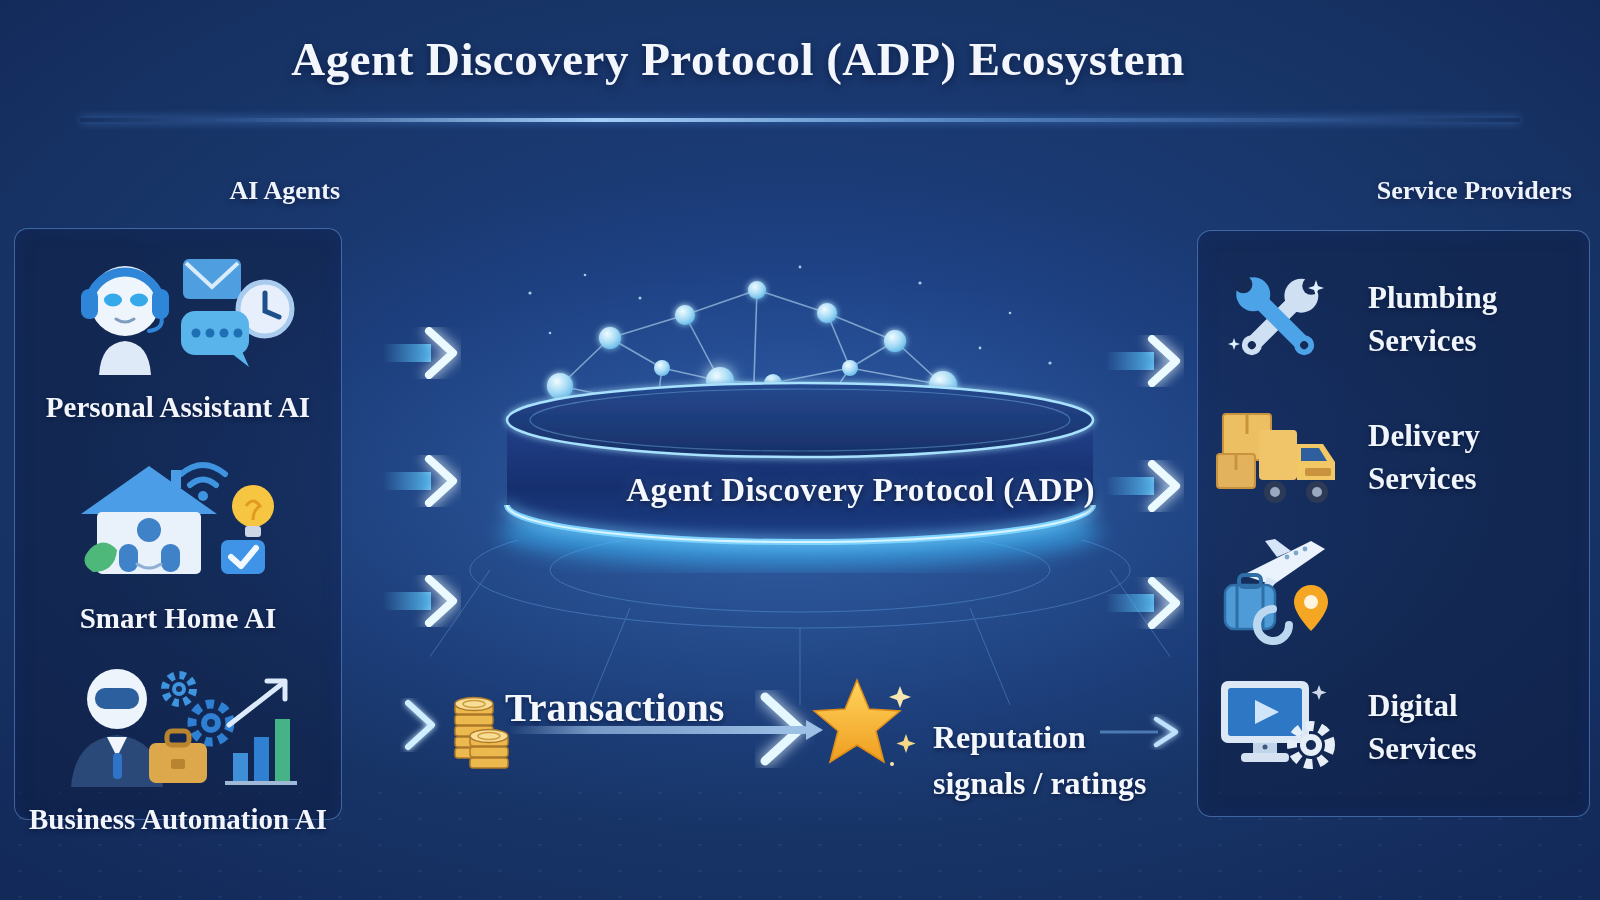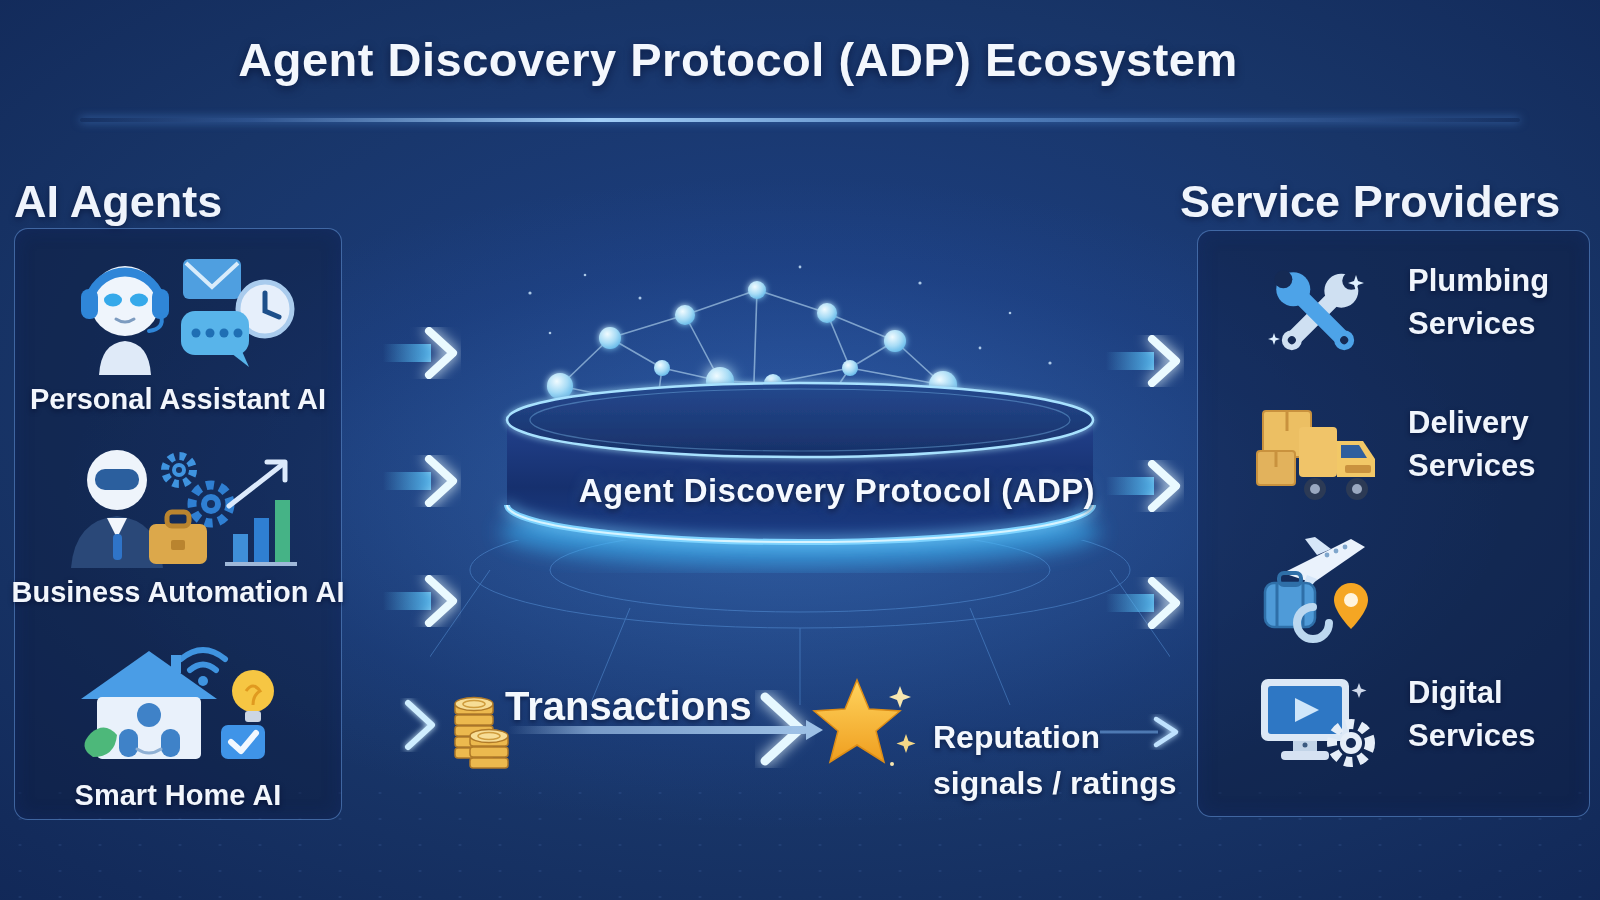--- a/index.html
+++ b/index.html
@@ -1,18 +1,18 @@
 <!DOCTYPE html>
 <html><head>
 <meta charset="utf-8">
 <style>
   html,body{margin:0;padding:0;background:#0c1d42;}
   .stage{
     position:relative;width:1600px;height:900px;overflow:hidden;
-    font-family:Liberation Sans, sans-serif;color:#f2f6fc;
+    font-family:Liberation Serif, serif;color:#f2f6fc;
     background:
       radial-gradient(950px 430px at 49% 56%, rgba(96,168,248,0.30), rgba(46,98,190,0.12) 55%, rgba(0,0,0,0) 76%),
       radial-gradient(1500px 850px at 50% 45%, #1e4288 0%, #183568 48%, #132b5b 72%, #0e2150 100%);
   }
   .bg-dots{
     position:absolute;left:0;bottom:0;width:1600px;height:120px;opacity:.45;pointer-events:none;
     background-image:radial-gradient(rgba(120,170,255,0.22) 1.5px, transparent 1.8px);
     background-size:40px 26px;
   }
   
@@ -22,30 +22,30 @@
     font-size:47px;font-weight:bold;letter-spacing:.5px;color:#f3f7fd;
     text-shadow:0 3px 8px rgba(0,10,40,.55);
   }
   .title-rule{
     position:absolute;top:118px;left:80px;width:1440px;height:4px;border-radius:3px;
     background:linear-gradient(90deg, rgba(90,150,255,0) 0%, rgba(110,170,255,.25) 12%,
       rgba(170,215,255,.95) 36%, rgba(130,190,255,.55) 62%, rgba(110,170,255,.2) 88%, rgba(90,150,255,0) 100%);
     box-shadow:0 0 10px rgba(100,170,255,.55);
   }
   
-  .col-heading{position:absolute;font-size:45px;font-weight:bold;color:#eff4fc;text-align:left;
+  .col-heading{position:absolute;font-size:26px;font-weight:bold;color:#eff4fc;text-align:right;
     text-shadow:0 2px 6px rgba(0,10,40,.5);}
   .panel{
     position:absolute;border:1.5px solid rgba(95,145,215,.60);border-radius:14px;
     background:rgba(11,24,54,.42);box-shadow:0 0 18px rgba(20,50,120,.35) inset;
   }
-  .agent-item{display:flex;flex-direction:column;align-items:center;}
+  .agent-item{display:flex;flex-direction:column;align-items:center;gap:8px;}
   .agent-item .label{font-size:29px;font-weight:bold;color:#f2f6fc;text-align:center;
     text-shadow:0 2px 5px rgba(0,10,40,.55);margin-top:6px;white-space:nowrap;}
-  .provider-row{display:flex;padding-left:56px;}
+  .provider-row{display:flex;align-items:center;padding-left:16px;}
   .provider-row .icon-box{width:128px;display:flex;justify-content:center;margin-right:26px;flex:0 0 128px;}
   .provider-row .label{font-size:31px;font-weight:bold;color:#f0f5fc;line-height:43px;width:185px;
     text-shadow:0 2px 5px rgba(0,10,40,.55);}
   
   .network-svg{position:absolute;left:490px;top:253px;}
   .disc-svg{position:absolute;left:478px;top:372px;}
   .disc-label{
     position:absolute;left:505px;top:472px;width:590px;text-align:right;
     font-size:33px;font-weight:bold;color:#f5f9ff;letter-spacing:.4px;
     text-shadow:0 2px 6px rgba(0,8,35,.8), 0 0 14px rgba(120,190,255,.35);
@@ -145,52 +145,20 @@
         <rect x="128" y="66" width="68" height="44" rx="14" fill="#58b4ea"></rect>
         <polygon points="178,108 196,122 188,104" fill="#58b4ea"></polygon>
         <circle cx="143" cy="88" r="4.5" fill="#1f6fb4"></circle>
           <circle cx="157" cy="88" r="4.5" fill="#1f6fb4"></circle>
         <circle cx="171" cy="88" r="4.5" fill="#1f6fb4"></circle>
           <circle cx="185" cy="88" r="4.5" fill="#1f6fb4"></circle>
       </svg>
       <div class="label">Personal Assistant AI</div>
     </div>
 
-    <div class="agent-item" style="margin-top:26px">
-      <svg width="250" height="128">
-
-        <circle cx="64" cy="38" r="30" fill="#eef4fb"></circle>
-        <rect x="42" y="27" width="44" height="21" rx="10" fill="#2b5f9e"></rect>
-
-        <path d="M18,126 Q22,78 64,74 Q106,78 110,126 Z" fill="#2a4878"></path>
-        <polygon points="54,76 64,96 74,76" fill="#f2f6fc"></polygon>
-        <rect x="60" y="92" width="9" height="26" rx="4" fill="#2f74c8"></rect>
-
-        <circle cx="126" cy="28" r="14" fill="none" stroke="#3f94e0" stroke-width="8" stroke-dasharray="6 5"></circle>
-        <circle cx="126" cy="28" r="7" fill="#3f94e0"></circle>
-          <circle cx="126" cy="28" r="3" fill="#16305e"></circle>
-
-        <circle cx="158" cy="62" r="19" fill="none" stroke="#2f7fd2" stroke-width="9" stroke-dasharray="8 6"></circle>
-        <circle cx="158" cy="62" r="10" fill="#2f7fd2"></circle>
-          <circle cx="158" cy="62" r="4" fill="#16305e"></circle>
-
-        <rect x="96" y="82" width="58" height="40" rx="7" fill="#dca84b"></rect>
-        <rect x="114" y="70" width="22" height="14" rx="5" fill="none" stroke="#b9842f" stroke-width="5"></rect>
-        <rect x="118" y="98" width="14" height="10" rx="2" fill="#b9842f"></rect>
-
-        <rect x="180" y="92" width="15" height="28" fill="#3f8fd8"></rect>
-        <rect x="201" y="76" width="15" height="44" fill="#2f7fd2"></rect>
-        <rect x="222" y="58" width="15" height="62" fill="#45b386"></rect>
-        <line x1="172" y1="122" x2="244" y2="122" stroke="#9fb8d8" stroke-width="4"></line>
-        <polyline points="176,64 230,22" fill="none" stroke="#dceafc" stroke-width="5" stroke-linecap="round"></polyline>
-        <polyline points="214,20 232,20 232,38" fill="none" stroke="#dceafc" stroke-width="5" stroke-linecap="round" stroke-linejoin="round"></polyline>
-      </svg>
-      <div class="label">Business Automation AI</div>
-    </div>
-
     <div class="agent-item" style="margin-top:24px">
       <svg width="250" height="140">
 
         <path d="M128,26 Q150,8 172,26" fill="none" stroke="#3f94e0" stroke-width="6" stroke-linecap="round"></path>
         <path d="M137,37 Q150,26 163,37" fill="none" stroke="#3f94e0" stroke-width="6" stroke-linecap="round"></path>
         <circle cx="150" cy="48" r="5" fill="#3f94e0"></circle>
 
         <polygon points="28,66 96,18 164,66" fill="#4a9de6"></polygon>
         <rect x="118" y="22" width="10" height="18" fill="#4a9de6"></rect>
         <rect x="44" y="64" width="104" height="62" rx="5" fill="#e9f1fb"></rect>
@@ -202,20 +170,52 @@
         <circle cx="200" cy="58" r="21" fill="#f6c643"></circle>
         <path d="M193,58 q7,-10 14,0 q-7,4 -7,14" fill="none" stroke="#e09a20" stroke-width="3"></path>
         <rect x="192" y="78" width="16" height="11" rx="3" fill="#ccd6e4"></rect>
 
         <rect x="168" y="92" width="44" height="34" rx="7" fill="#3f94e8"></rect>
         <polyline points="178,109 188,118 203,100" fill="none" stroke="#f2f8ff" stroke-width="6" stroke-linecap="round" stroke-linejoin="round"></polyline>
 
         <path d="M38,100 q14,-12 26,2 q-2,22 -24,22 q-16,-10 -2,-24 Z" fill="#4db87a"></path>
       </svg>
       <div class="label">Smart Home AI</div>
+    </div>
+
+    <div class="agent-item" style="margin-top:26px">
+      <svg width="250" height="128">
+
+        <circle cx="64" cy="38" r="30" fill="#eef4fb"></circle>
+        <rect x="42" y="27" width="44" height="21" rx="10" fill="#2b5f9e"></rect>
+
+        <path d="M18,126 Q22,78 64,74 Q106,78 110,126 Z" fill="#2a4878"></path>
+        <polygon points="54,76 64,96 74,76" fill="#f2f6fc"></polygon>
+        <rect x="60" y="92" width="9" height="26" rx="4" fill="#2f74c8"></rect>
+
+        <circle cx="126" cy="28" r="14" fill="none" stroke="#3f94e0" stroke-width="8" stroke-dasharray="6 5"></circle>
+        <circle cx="126" cy="28" r="7" fill="#3f94e0"></circle>
+          <circle cx="126" cy="28" r="3" fill="#16305e"></circle>
+
+        <circle cx="158" cy="62" r="19" fill="none" stroke="#2f7fd2" stroke-width="9" stroke-dasharray="8 6"></circle>
+        <circle cx="158" cy="62" r="10" fill="#2f7fd2"></circle>
+          <circle cx="158" cy="62" r="4" fill="#16305e"></circle>
+
+        <rect x="96" y="82" width="58" height="40" rx="7" fill="#dca84b"></rect>
+        <rect x="114" y="70" width="22" height="14" rx="5" fill="none" stroke="#b9842f" stroke-width="5"></rect>
+        <rect x="118" y="98" width="14" height="10" rx="2" fill="#b9842f"></rect>
+
+        <rect x="180" y="92" width="15" height="28" fill="#3f8fd8"></rect>
+        <rect x="201" y="76" width="15" height="44" fill="#2f7fd2"></rect>
+        <rect x="222" y="58" width="15" height="62" fill="#45b386"></rect>
+        <line x1="172" y1="122" x2="244" y2="122" stroke="#9fb8d8" stroke-width="4"></line>
+        <polyline points="176,64 230,22" fill="none" stroke="#dceafc" stroke-width="5" stroke-linecap="round"></polyline>
+        <polyline points="214,20 232,20 232,38" fill="none" stroke="#dceafc" stroke-width="5" stroke-linecap="round" stroke-linejoin="round"></polyline>
+      </svg>
+      <div class="label">Business Automation AI</div>
     </div>
   </div>
 
   <svg class="network-svg" width="620" height="178">
     <g stroke="rgba(200,235,255,0.55)" stroke-width="1.6">
       <line x1="70" y1="133" x2="120" y2="85"></line>
         <line x1="120" y1="85" x2="195" y2="62"></line>
       <line x1="195" y1="62" x2="267" y2="37"></line>
         <line x1="267" y1="37" x2="337" y2="60"></line>
       <line x1="337" y1="60" x2="405" y2="88"></line>

